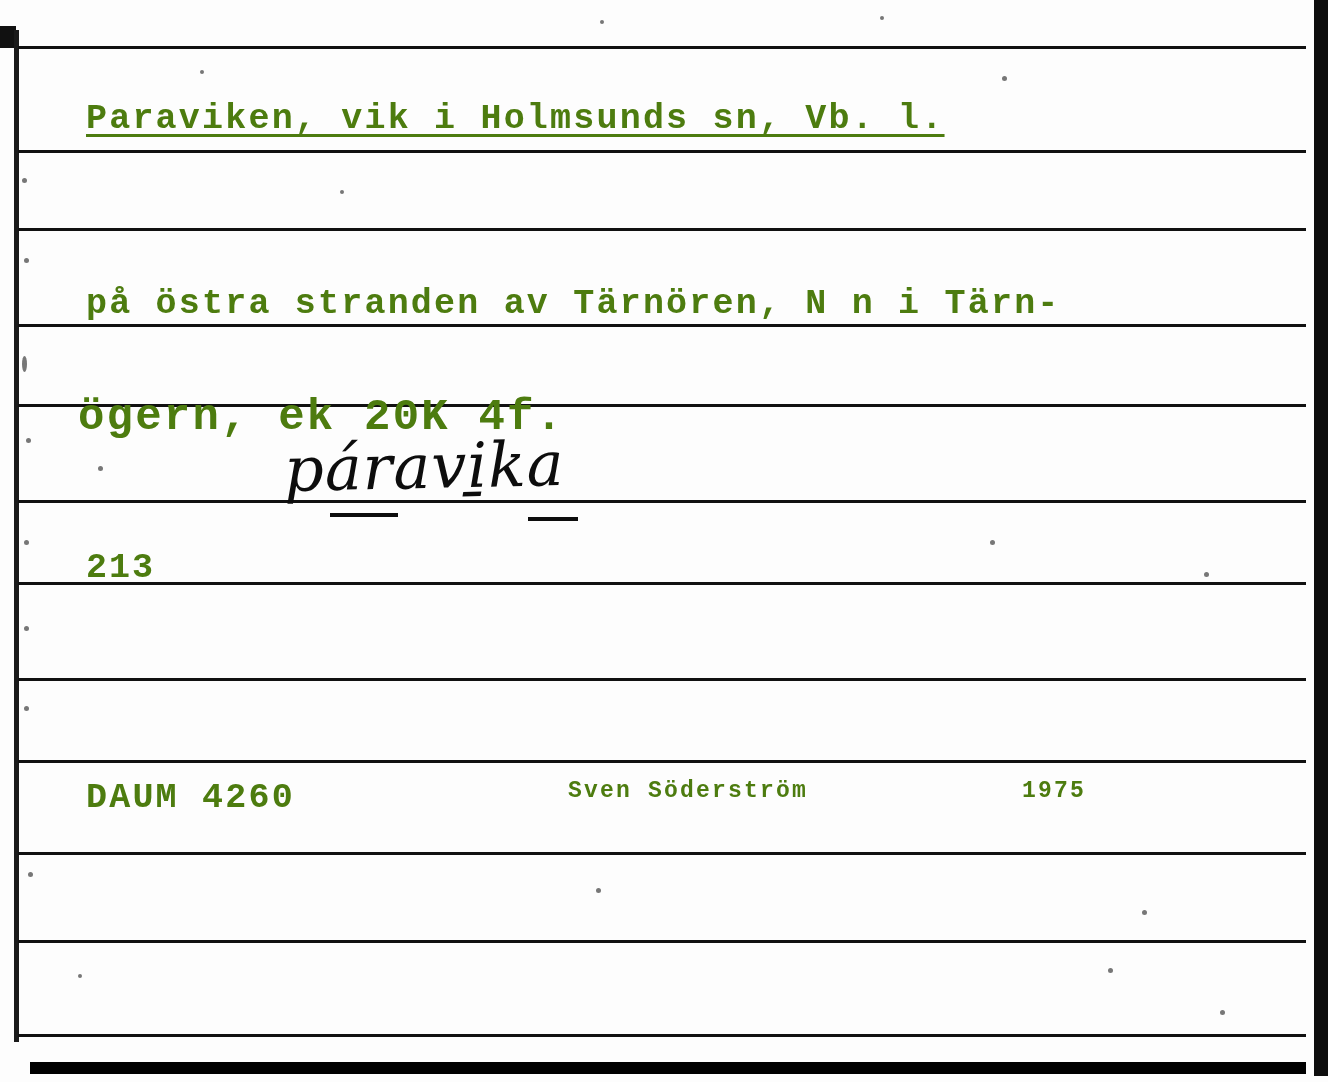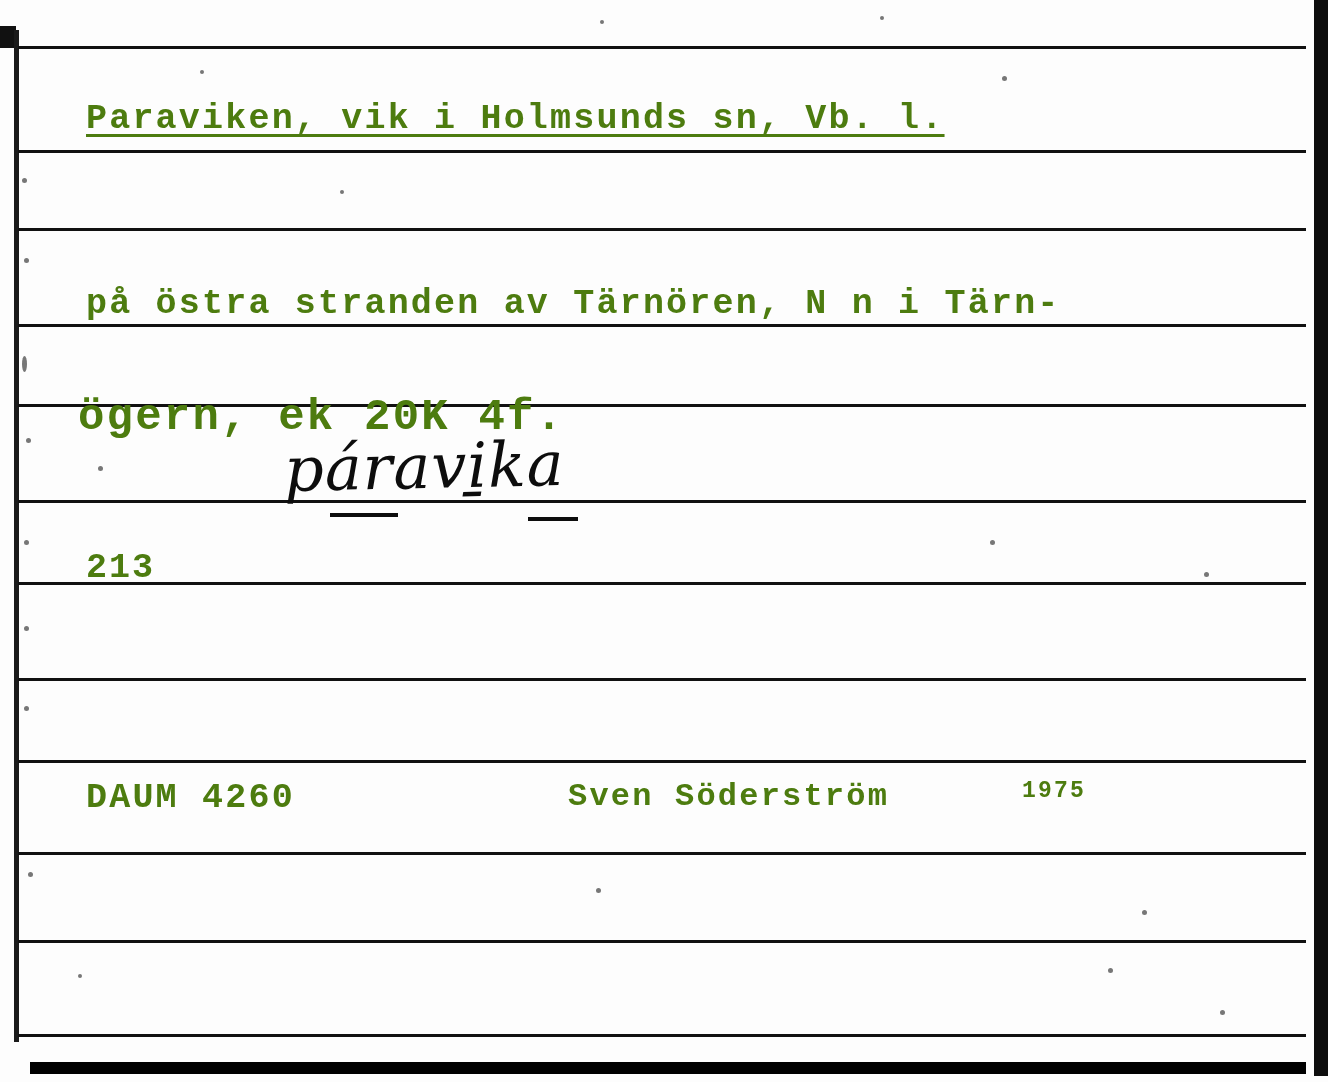--- a/index.html
+++ b/index.html
@@ -111,21 +111,21 @@
 
   #line-archive {
     left: 86px;
     top: 778px;
     font-size: 35px;
   }
 
   #line-author {
     left: 568px;
     top: 778px;
-    font-size: 32px;
+    font-size: 23px;
   }
 
   #line-year {
     left: 1022px;
     top: 778px;
     font-size: 23px;
   }
 
   
   .handwritten {

